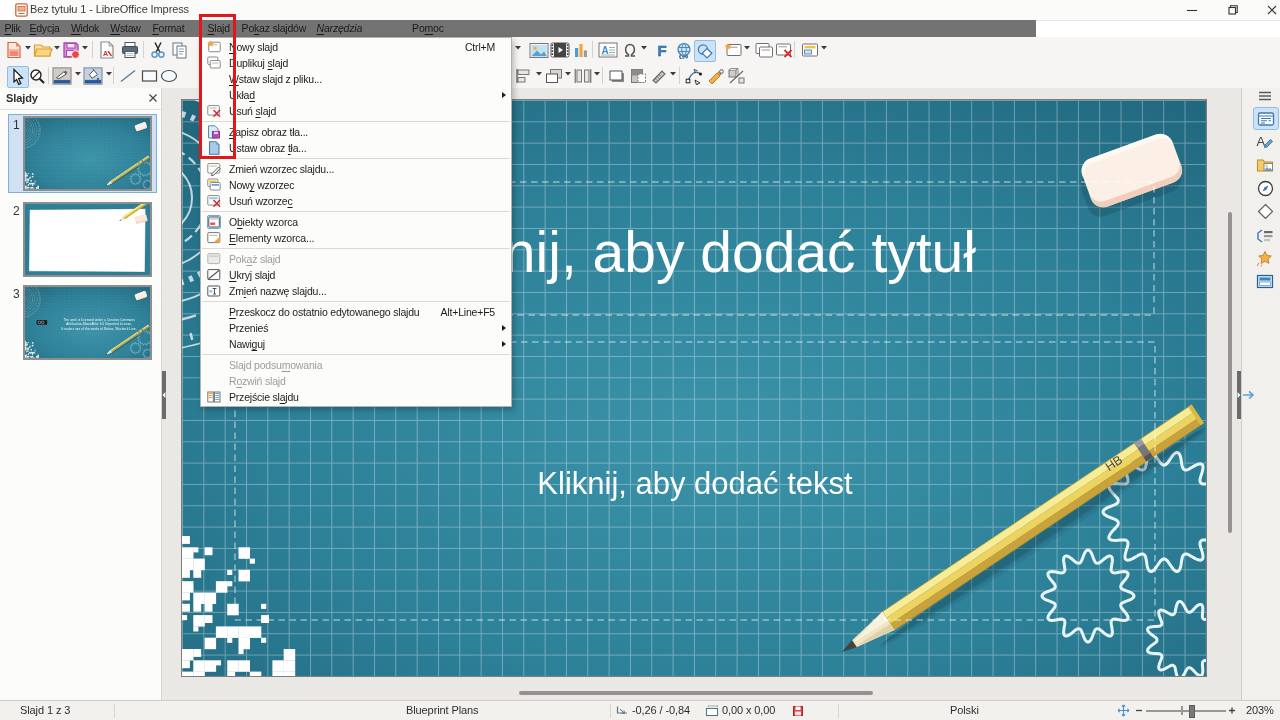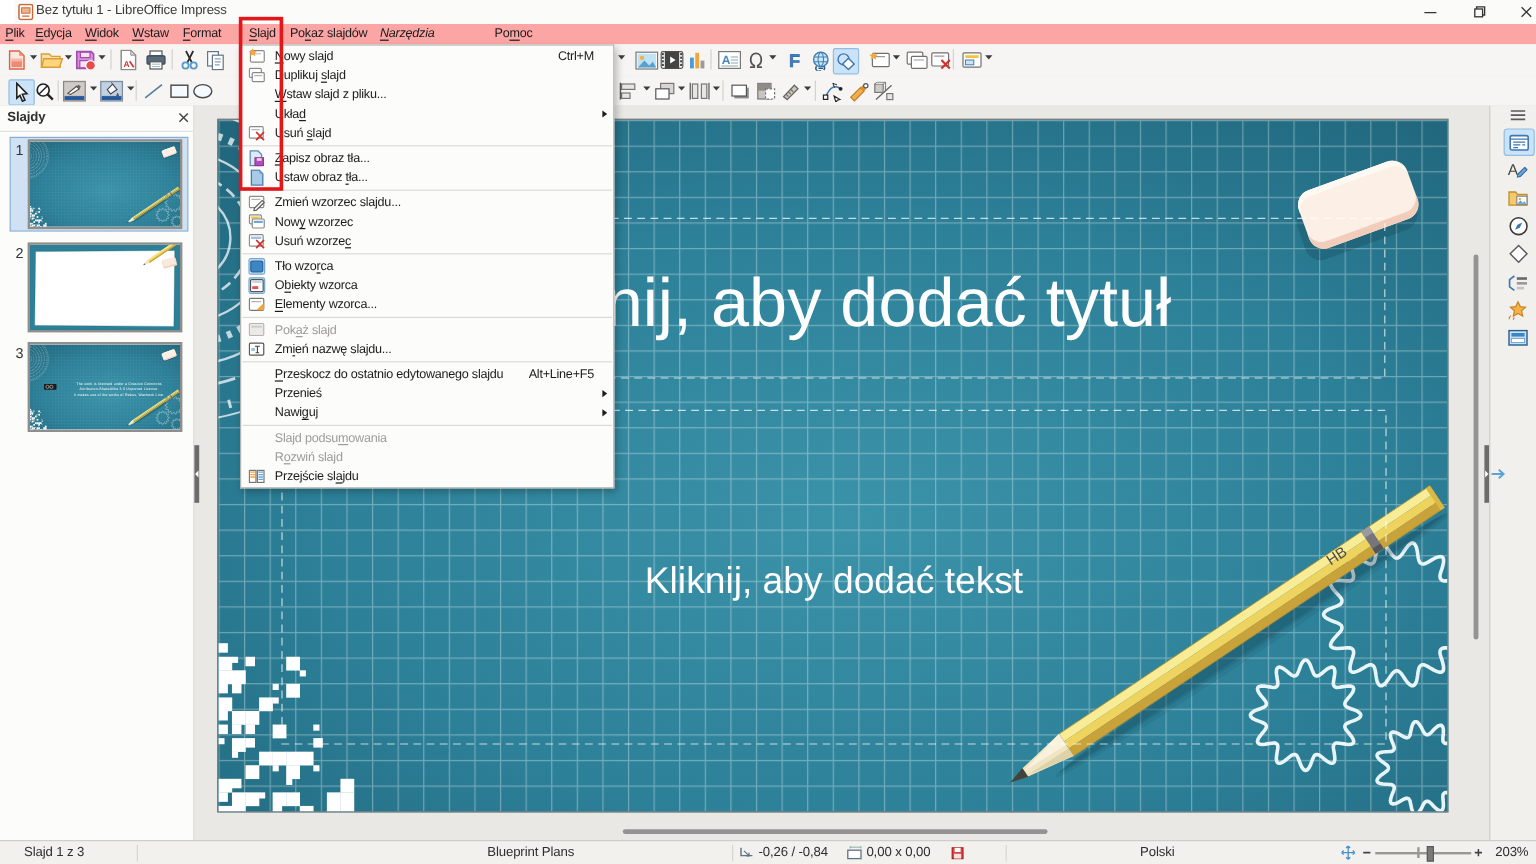--- a/index.html
+++ b/index.html
@@ -5,21 +5,21 @@
   html,body{margin:0;padding:0}
   body{width:1280px;height:720px;position:relative;overflow:hidden;
        font-family:"Liberation Sans",sans-serif;background:#fff;
        -webkit-font-smoothing:antialiased}
   .abs{position:absolute}
   
   #titlebar{left:12px;top:0;width:1280px;height:20px;background:#fbfbfa;border-bottom:1px solid #e8e7e5}
   #titletext{left:18px;top:3px;font-size:11px;color:#3a3a3a;letter-spacing:-0.1px}
   .winbtn{position:absolute;top:0;width:40px;height:20px}
   
-  #menubar{left:0;top:20px;width:1280px;height:17px;background:#fca5a5}
+  #menubar{left:0;top:20px;width:1036px;height:17px;background:#737373}
   .mbitem{position:absolute;top:2px;font-size:10.5px;color:#1b1b1b;letter-spacing:-0.2px;white-space:pre}
   .mbitem u,.mi-label u{text-decoration:underline;text-underline-offset:1.5px}
   
   #toolbar1{left:0;top:37px;width:1280px;height:26px;background:#f6f5f3;border-bottom:1px solid #eceae8}
   #toolbar2{left:0;top:63px;width:1280px;height:25px;background:#f6f5f3;border-bottom:1px solid #d8d6d3}
   .tbtn{position:absolute;top:3px;width:20px;height:20px;display:flex;align-items:center;justify-content:center}
   .tsep{position:absolute;top:4px;width:1px;height:17px;background:#d4d2cf}
   .tdd{position:absolute;width:8px;height:20px;display:flex;align-items:center;justify-content:center}
   .active-tool{background:#cbe3f9;border:1px solid #93bde0;border-radius:2px}
   
@@ -784,28 +784,20 @@
           <rect x="2.2" y="3.2" width="8.5" height="2" fill="#9ec2e0"></rect>
           <path d="M6.5 6 L13 12.8 M13 6 L6.5 12.8" stroke="#d22f2f" stroke-width="1.5"></path>
         </svg>
       </span>
       <span class="mi-label">Usuń wzorze<u>c</u></span>
     </div>
     <div class="msep"></div>
     <div class="mi">
       <span class="mi-icon checkedframe">
         <svg width="12" height="12" viewBox="0 0 12 12">
-          <rect x="1" y="1.5" width="10" height="9" rx="1" fill="#3c86c4" stroke="#2a5f94"></rect>
-        </svg>
-      </span>
-      <span class="mi-label">Tło wzo<u>r</u>ca</span>
-    </div>
-    <div class="mi">
-      <span class="mi-icon checkedframe">
-        <svg width="12" height="12" viewBox="0 0 12 12">
           <rect x="0.8" y="1" width="10.5" height="10" rx="1" fill="#fff" stroke="#555"></rect>
           <path d="M2.2 3 H10" stroke="#9ab" stroke-width="0.9"></path>
           <rect x="2.2" y="6.5" width="5" height="2.4" fill="#e05252"></rect>
         </svg>
       </span>
       <span class="mi-label">O<u>b</u>iekty wzorca</span>
     </div>
     <div class="mi">
       <span class="mi-icon">
         <svg width="14" height="14" viewBox="0 0 14 14">
@@ -818,20 +810,29 @@
     </div>
     <div class="msep"></div>
     <div class="mi disabled">
       <span class="mi-icon">
         <svg width="14" height="14" viewBox="0 0 14 14">
           <rect x="0.8" y="1.6" width="12" height="10" rx="1" fill="#eceae6" stroke="#b5b5b5" stroke-width="1"></rect>
           <rect x="2.4" y="3.4" width="8.8" height="1.6" fill="#cfccc7"></rect>
         </svg>
       </span>
       <span class="mi-label">Pok<u>a</u>ż slajd</span>
+    </div>
+    <div class="mi">
+      <span class="mi-icon">
+        <svg width="14" height="14" viewBox="0 0 14 14">
+          <rect x="0.8" y="1.6" width="12" height="10" rx="1" fill="#fff" stroke="#555" stroke-width="1"></rect>
+          <path d="M1.2 11.2 L12.5 2" stroke="#555" stroke-width="1.1"></path>
+        </svg>
+      </span>
+      <span class="mi-label"><u>U</u>kryj slajd</span>
     </div>
     <div class="mi">
       <span class="mi-icon">
         <svg width="14" height="14" viewBox="0 0 14 14">
           <rect x="0.8" y="2" width="12" height="10" rx="1" fill="#fff" stroke="#555" stroke-width="1"></rect>
           <path d="M5.5 4.5 H9.5 M7.5 4.5 V10 M6 10 H9" stroke="#444" stroke-width="0.9" fill="none"></path>
           <rect x="2.4" y="6" width="3" height="2.5" fill="#9ec2e0"></rect>
         </svg>
       </span>
       <span class="mi-label">Zm<u>i</u>eń nazwę slajdu...</span>

